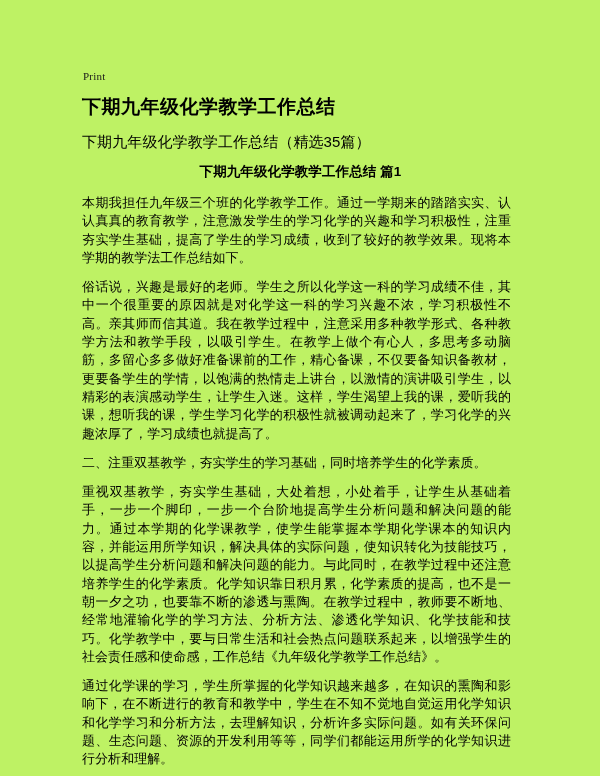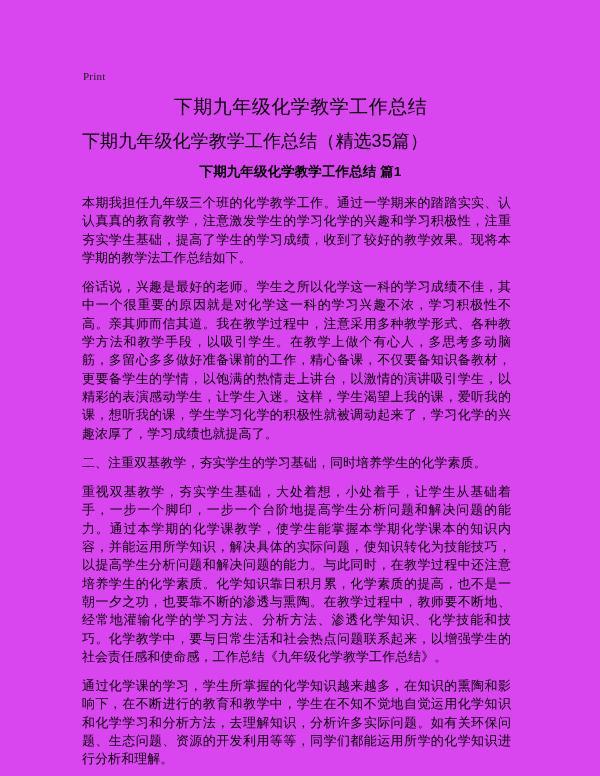--- a/index.html
+++ b/index.html
@@ -12,21 +12,21 @@
     height: 776px;
     overflow: hidden;
     font-family: "Liberation Sans", "DejaVu Sans", sans-serif;
     color: #000000;
     -webkit-font-smoothing: antialiased;
   }
   .page {
     position: relative;
     width: 600px;
     height: 776px;
-    background: #d946ef;
+    background: #bef264;
     box-sizing: border-box;
   }
   .print-link {
     position: absolute;
     left: 83px;
     top: 70px;
     font-family: "Liberation Serif", "DejaVu Serif", serif;
     font-size: 11px;
     line-height: 13px;
     color: #1a1a1a;
@@ -36,28 +36,27 @@
   }
   .content {
     position: absolute;
     left: 82px;
     top: 94px;
     width: 437px;
   }
   .doc-title {
     font-size: 19px;
     line-height: 26px;
-    font-weight: 400;
-    text-align: center;
+    font-weight: 700;
     margin: 0 0 12px 0;
     letter-spacing: 0.5px;
     color: #000;
   }
   .subtitle {
-    font-size: 18px;
+    font-size: 15px;
     line-height: 19px;
     margin: 0 0 11px 0;
     color: #000;
     letter-spacing: 0.1px;
   }
   .section-title {
     font-size: 13.5px;
     line-height: 20px;
     font-weight: bold;
     margin: 0 0 12px 0;

